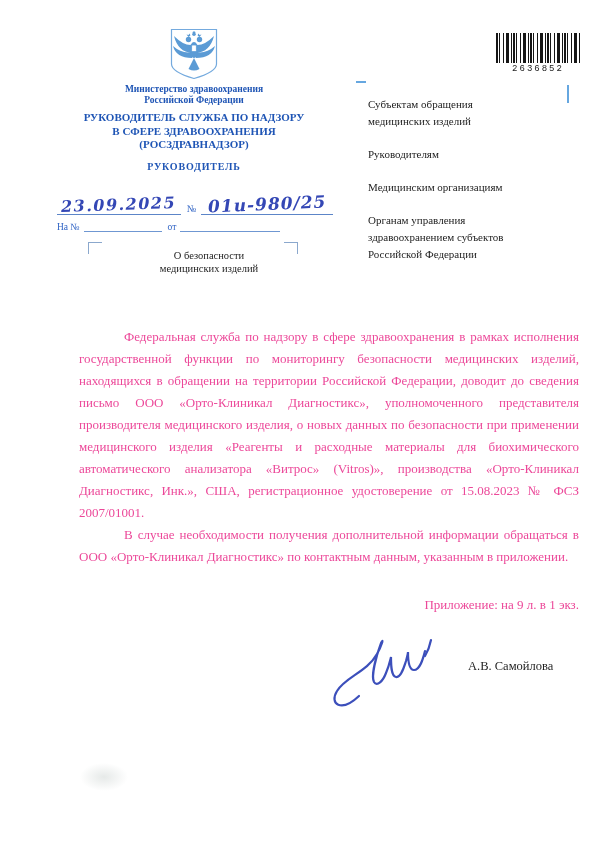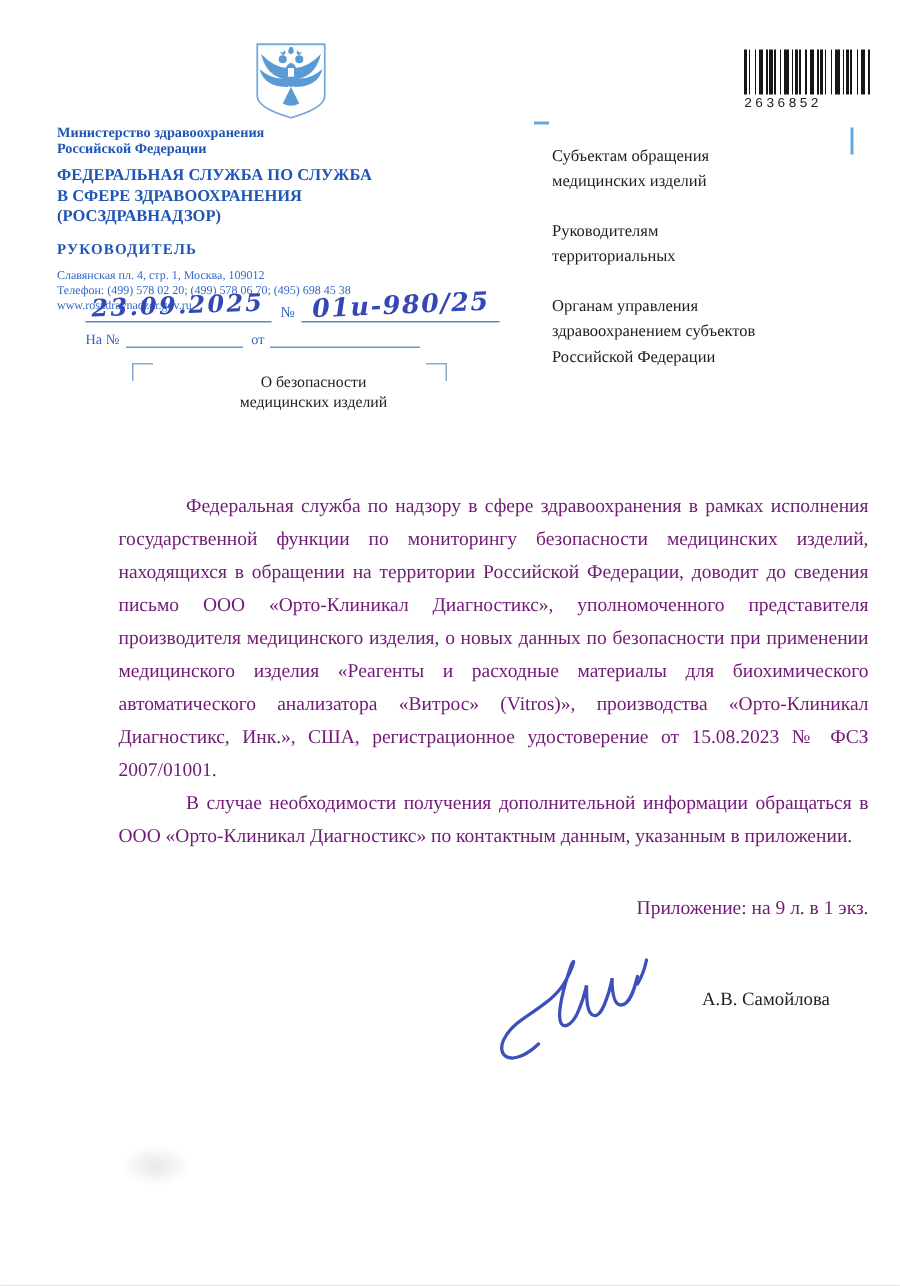--- a/index.html
+++ b/index.html
@@ -3,21 +3,21 @@
 <meta charset="utf-8">
 <style>
   html,body { margin:0; padding:0; background:#e8e8e8; }
   .page {
     position:relative; width:600px; height:857px; margin:0 auto;
     background:#ffffff; overflow:hidden;
     font-family:"Liberation Serif", serif; color:#1e1e1e;
     box-shadow:0 0 4px rgba(0,0,0,.25);
   }
   
-  .letterhead { position:absolute; left:38px; top:28px; width:312px; color:#1f55b5; }
+  .letterhead { position:absolute; left:38px; top:28px; width:312px; text-align:center; color:#1f55b5; }
   .emblem { display:block; margin:0 auto; }
   .ministry   { margin-top:4px;  font-weight:bold; font-size:9.5px;  line-height:11px; }
   .service    { margin-top:5px;  font-weight:bold; font-size:11px;   line-height:13.5px; }
   .position   { margin-top:9px;  font-weight:bold; font-size:10px; letter-spacing:.8px; }
   .contact    { margin-top:7px;  font-size:8px; line-height:10px; color:#3668c6; }
   
   .dateline { position:absolute; left:57px; top:194px; width:276px; display:flex; align-items:flex-end; }
   .hw { font-family:"DejaVu Serif", serif; font-style:italic; font-weight:bold;
         color:#3447b5; white-space:nowrap; }
   .hw-date-cell { width:124px; border-bottom:1.2px solid #5c85c8; text-align:center; }
@@ -31,38 +31,38 @@
   .refline .ul1 { width:78px;  border-bottom:1px solid #6f97d2; height:12px; margin-right:6px; }
   .refline .ul2 { width:100px; border-bottom:1px solid #6f97d2; height:12px; }
   
   .corner-l { position:absolute; left:88px;  top:242px; width:13px; height:11px;
               border-left:1.5px solid #8ba8cd; border-top:1.5px solid #8ba8cd; }
   .corner-r { position:absolute; left:284px; top:242px; width:13px; height:11px;
               border-right:1.5px solid #8ba8cd; border-top:1.5px solid #8ba8cd; }
   .subject { position:absolute; left:102px; top:249px; width:214px; text-align:center;
              font-size:10.5px; line-height:13px; color:#222; }
   
-  .barcode-wrap { position:absolute; left:484px; top:33px; width:84px; text-align:left;padding-left:12px; }
+  .barcode-wrap { position:absolute; left:484px; top:33px; width:84px; text-align:center;padding-left:12px; }
   .barcode-bars { width:84px; height:30px; margin:0 auto;
      background:repeating-linear-gradient(90deg,
        #161616 0 2px, #fff 2px 3px, #161616 3px 4px, #fff 4px 7px,
        #161616 7px 8px, #fff 8px 10px, #161616 10px 13px, #fff 13px 15px,
        #161616 15px 16px, #fff 16px 17px); }
   .barcode-digits { font-family:"Liberation Mono", monospace; font-size:9px; letter-spacing:2px;
                     color:#222; margin-top:1px; }
   
   .mark-h { position:absolute; left:356px; top:81px; width:10px; height:2px; background:#66a7e0; }
   .mark-v { position:absolute; left:567px; top:85px; width:2px; height:18px; background:#66a7e0; }
   
   .recipients { position:absolute; left:368px; top:96px; width:224px; text-align:left;
                 font-size:11px; line-height:17px; color:#1d1d1d; }
   .recipient-block { margin-bottom:16px; }
   
   .body-text { position:absolute; left:79px; top:326px; width:500px;
-               font-size:13px; line-height:22px; text-align:justify; color:#701a75; }
+               font-size:13px; line-height:22px; text-align:justify; color:#ec4899; }
   .body-text p { margin:0; text-indent:45px; }
   .attachment { margin-top:26px !important; text-align:right; }
   
   .signature-svg { position:absolute; left:325px; top:620px; }
   .sign-name { position:absolute; left:468px; top:659px; width:120px;
                font-size:12.5px; color:#1f1f1f; white-space:nowrap; }
   
   .smudge { position:absolute; left:80px; top:763px; width:48px; height:28px;
             background:radial-gradient(closest-side, rgba(140,155,150,.22), rgba(140,155,150,0)); }
 </style>
@@ -88,30 +88,25 @@
         <ellipse cx="24" cy="22" rx="4.2" ry="8"></ellipse>
         <path d="M24 30 L18.5 41 Q24 44 29.5 41 Z"></path>
       </g>
       <rect x="21.6" y="17" width="4.8" height="6.6" rx="1" fill="#ffffff" stroke="#5b9bd5" stroke-width="0.8"></rect>
     </svg>
     <div class="ministry">
       <div>Министерство здравоохранения</div>
       <div>Российской Федерации</div>
     </div>
     <div class="service">
-      <div>ФЕДЕРАЛЬНАЯ СЛУЖБА ПО СЛУЖБА</div>
+      <div>РУКОВОДИТЕЛЬ СЛУЖБА ПО НАДЗОРУ</div>
       <div>В СФЕРЕ ЗДРАВООХРАНЕНИЯ</div>
       <div>(РОСЗДРАВНАДЗОР)</div>
     </div>
     <div class="position">РУКОВОДИТЕЛЬ</div>
-    <div class="contact">
-      <div>Славянская пл. 4, стр. 1, Москва, 109012</div>
-      <div>Телефон: (499) 578 02 20; (499) 578 06 70; (495) 698 45 38</div>
-      <div>www.roszdravnadzor.gov.ru</div>
-    </div>
   </div>
 
   <div class="dateline">
     <div class="hw-date-cell">
       <span class="hw">23.09.2025</span>
     </div>
     <span class="num-sign">№</span>
     <div class="hw-num-cell">
       <span class="hw">01и-980/25</span>
     </div>
@@ -138,21 +133,23 @@
   <div class="mark-h"></div>
   <div class="mark-v"></div>
 
   <div class="recipients">
     <div class="recipient-block">
       <div>Субъектам обращения</div>
       <div>медицинских изделий</div>
     </div>
     <div class="recipient-block">
       <div>Руководителям</div>
-      <div>территориальных</div>
+    </div>
+    <div class="recipient-block">
+      <div>Медицинским организациям</div>
     </div>
     <div class="recipient-block">
       <div>Органам управления</div>
       <div>здравоохранением субъектов</div>
       <div>Российской Федерации</div>
     </div>
   </div>
 
   <div class="body-text">
     <p>Федеральная служба по надзору в сфере здравоохранения в рамках исполнения государственной функции по мониторингу безопасности медицинских изделий, находящихся в обращении на территории Российской Федерации, доводит до сведения письмо ООО «Орто-Клиникал Диагностикс», уполномоченного представителя производителя медицинского изделия, о новых данных по безопасности при применении медицинского изделия «Реагенты и расходные материалы для биохимического автоматического анализатора «Витрос» (Vitros)», производства «Орто-Клиникал Диагностикс, Инк.», США, регистрационное удостоверение от 15.08.2023 № ФСЗ 2007/01001.</p>

